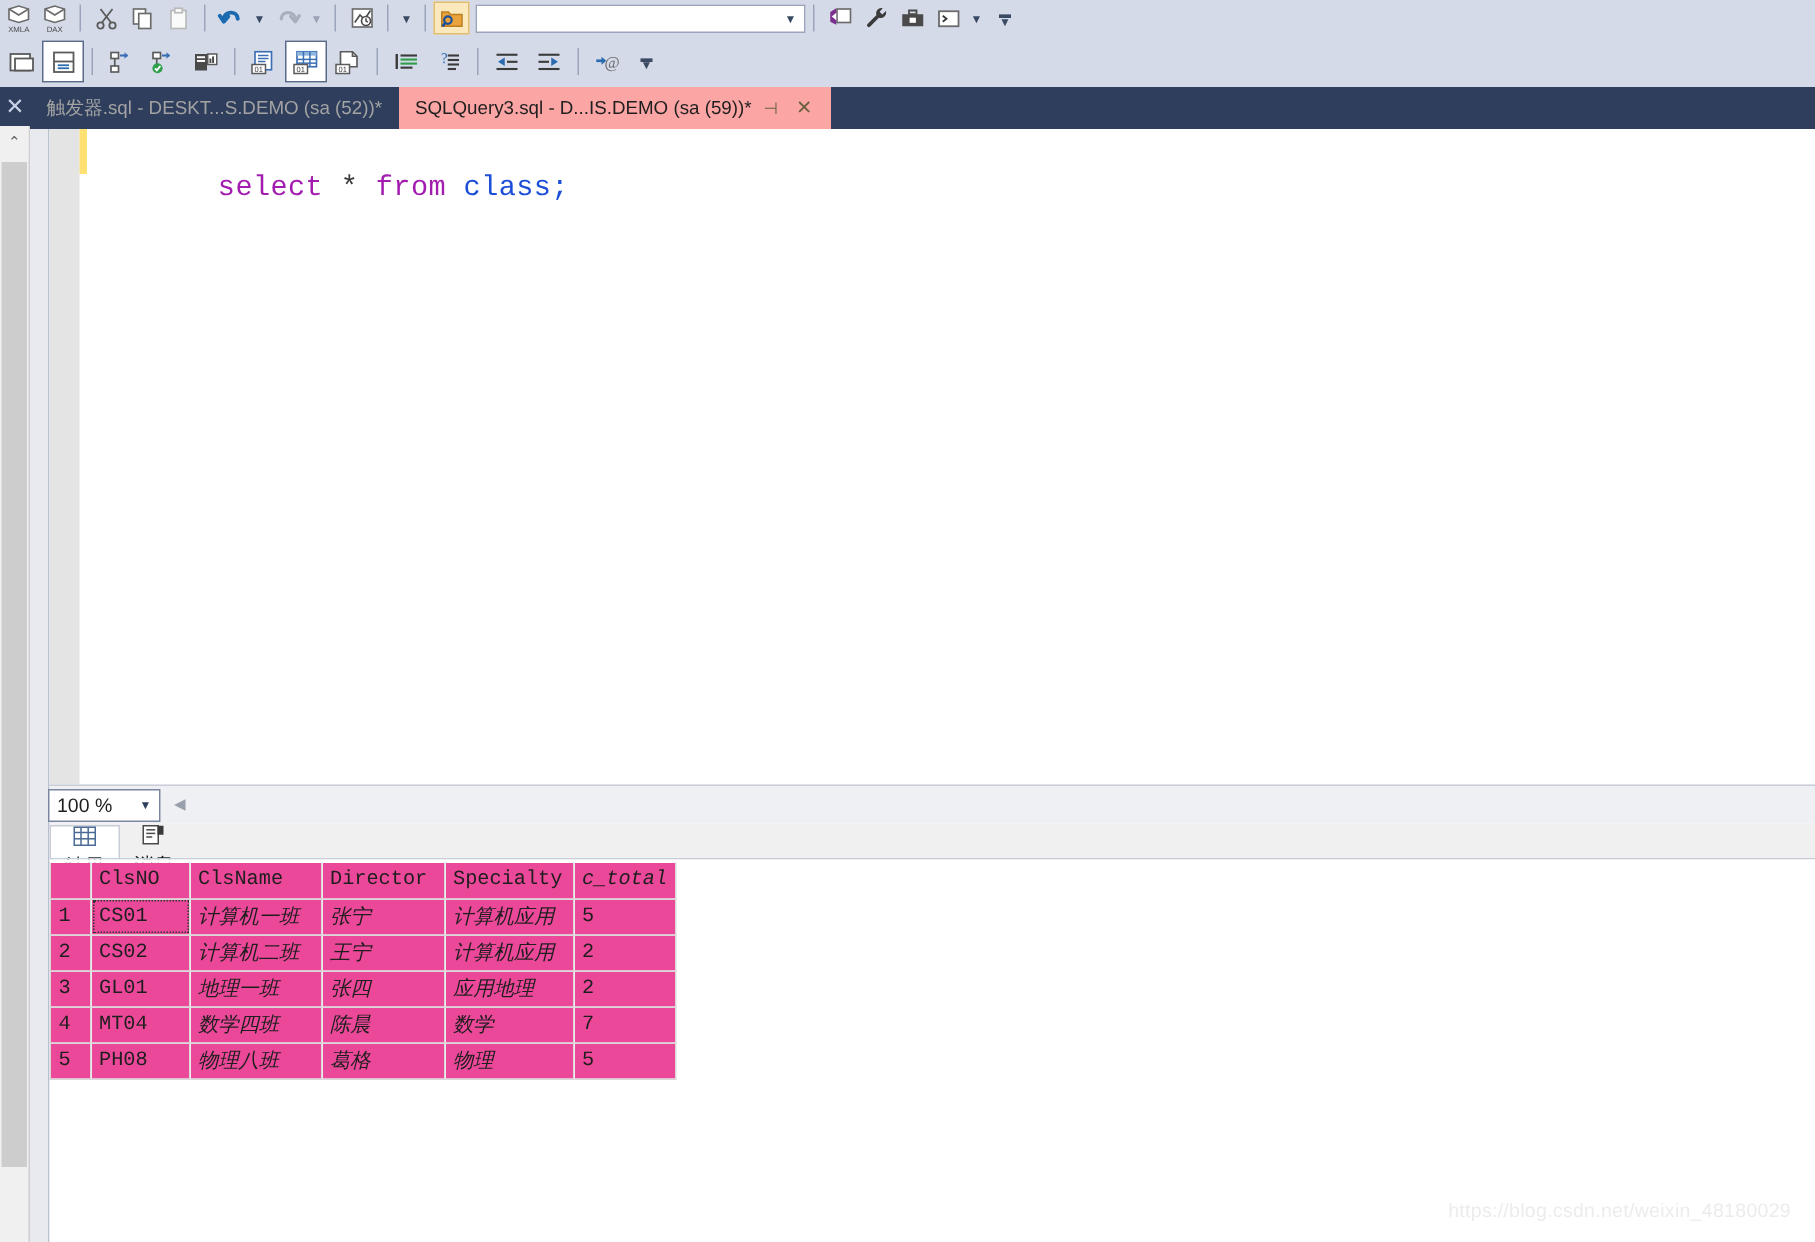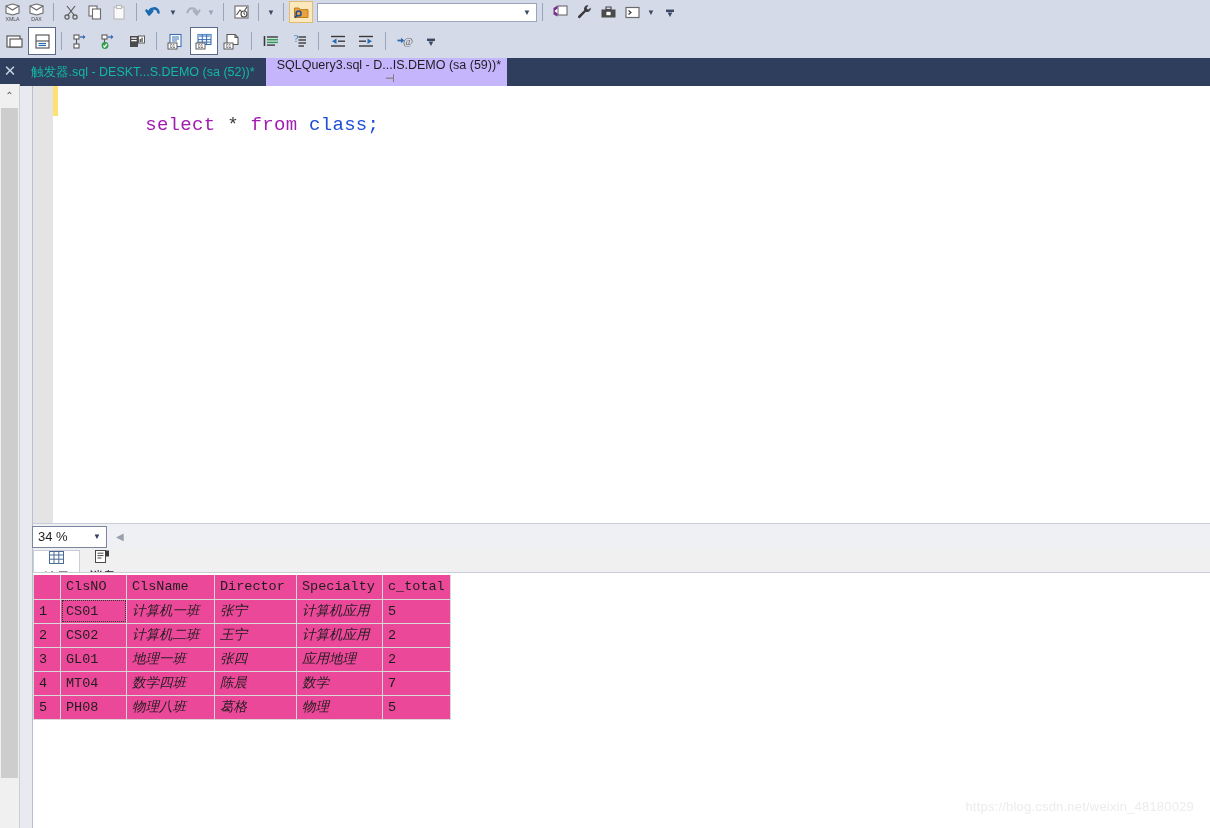--- a/index.html
+++ b/index.html
@@ -78,23 +78,23 @@
 
   
   .tabbar{
     position:absolute;left:20px;top:58px;width:1190px;height:28px;
     background:#2e3e5c;display:flex;align-items:stretch;
   }
   .tab{
     display:flex;align-items:center;height:28px;box-sizing:border-box;
     padding:0 11px;font-size:12.5px;white-space:nowrap;
   }
-  .tab.inactive{color:#14b8a6;}
+  .tab.inactive{color:#a3a3a3;}
   .tab.active{
-    background:#c4b5fd;color:#1e1e1e;padding-right:6px;flex-direction:column;
+    background:#fca5a5;color:#1e1e1e;padding-right:6px;
   }
   .tab .tab-pin{padding:0 6px 0 8px;color:#6a6040;font-size:11px;}
   .tab .tab-close{padding:0 6px;color:#6a6040;font-size:13px;}
 
   
   .editor{
     position:absolute;left:33px;top:86px;width:1177px;height:437px;
     background:#ffffff;
   }
   .editor-gutter{
@@ -165,21 +165,21 @@
   }
   table.grid th{border-top:none;}
   td.rownum{
     width:27px;text-align:left;padding-left:5px;color:#1e1e1e;
   }
   th.corner{width:27px;}
   .c-clsno{width:66px;}
   .c-clsname{width:88px;margin-top:46px;}
   .c-director{width:82px;}
   .c-specialty{width:86px;margin-top:37px;}
-  .c-ctotal{width:57px;}
+  .c-ctotal{width:57px;font-style:italic;}
   .cn{font-family:"DejaVu Sans","Liberation Sans",sans-serif;font-size:13.5px;font-style:italic;}
   td.selected{
     background:#e8ecf2;
     outline:1px dotted #333;outline-offset:-2px;
   }
 
   
   .watermark{
     position:absolute;right:16px;bottom:14px;
     color:#ececec;font-size:13px;letter-spacing:.2px;
@@ -484,21 +484,21 @@
   <div class="editor">
     <div class="editor-gutter"></div>
     <div class="editor-changebar"></div>
     <div class="code-line">
       <span class="kw">select</span><span class="op"> </span><span class="op">*</span><span class="op"> </span><span class="kw">from</span><span class="op"> </span><span class="id">class;</span>
     </div>
   </div>
 
   <div class="zoomstrip">
     <div class="zoom-combo">
-      <span>34 %</span>
+      <span>100 %</span>
       <span class="zc-arrow">▼</span>
     </div>
     <div class="zoom-nav">◀</div>
   </div>
 
   <div class="restabs">
     <div class="restab active">
       <span>
         <svg width="15" height="13" viewBox="0 0 15 13">
           <rect x="0.5" y="0.5" width="14" height="12" fill="#fff" stroke="#4a6b95" stroke-width="1"></rect>

